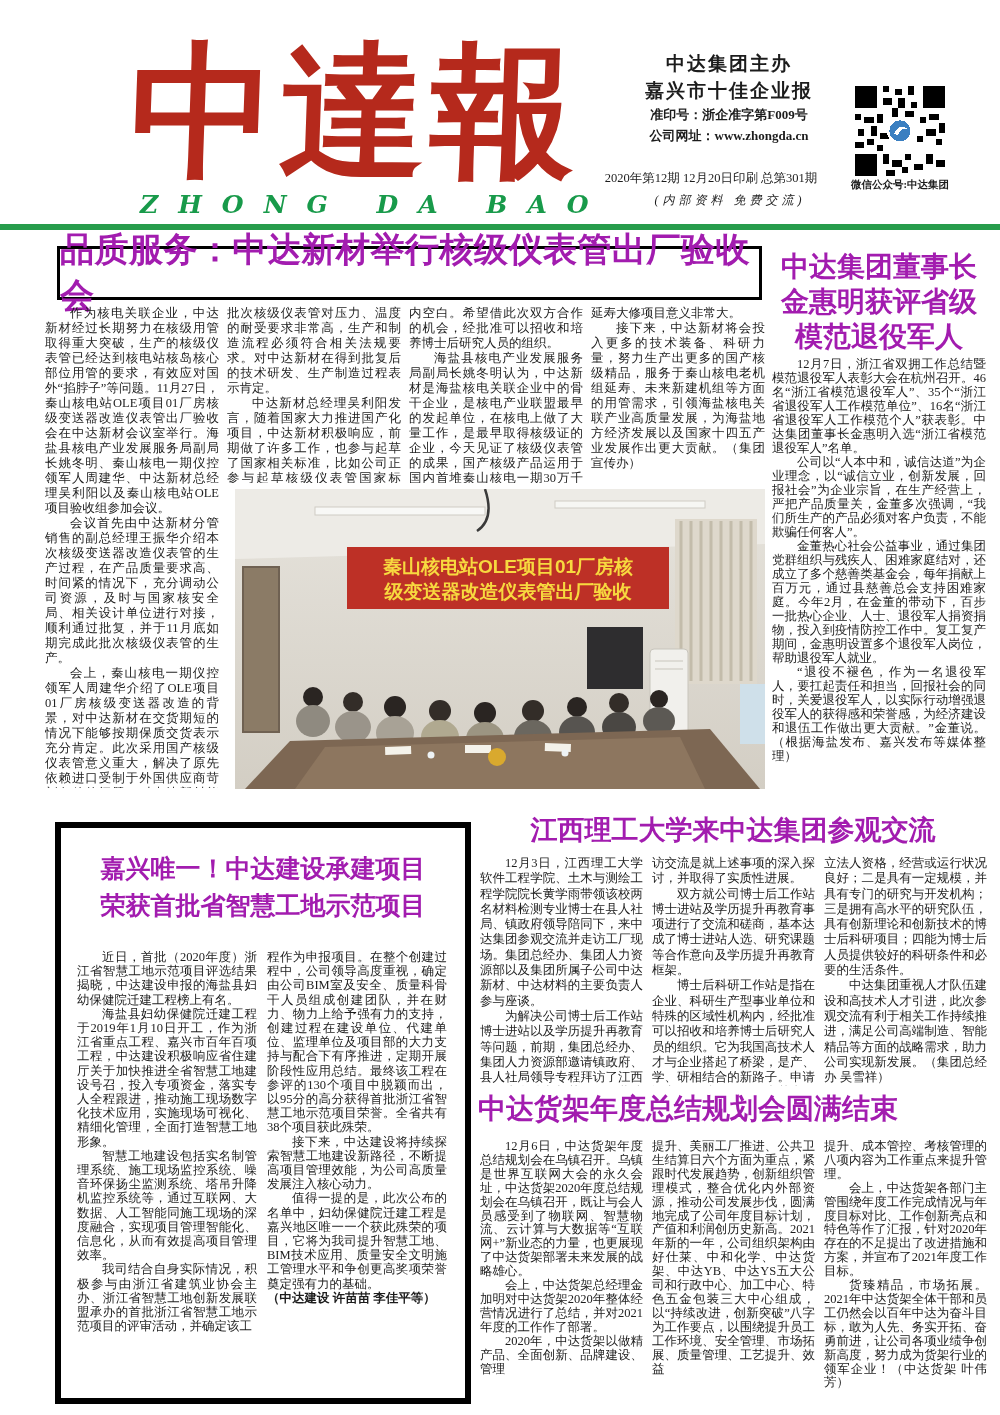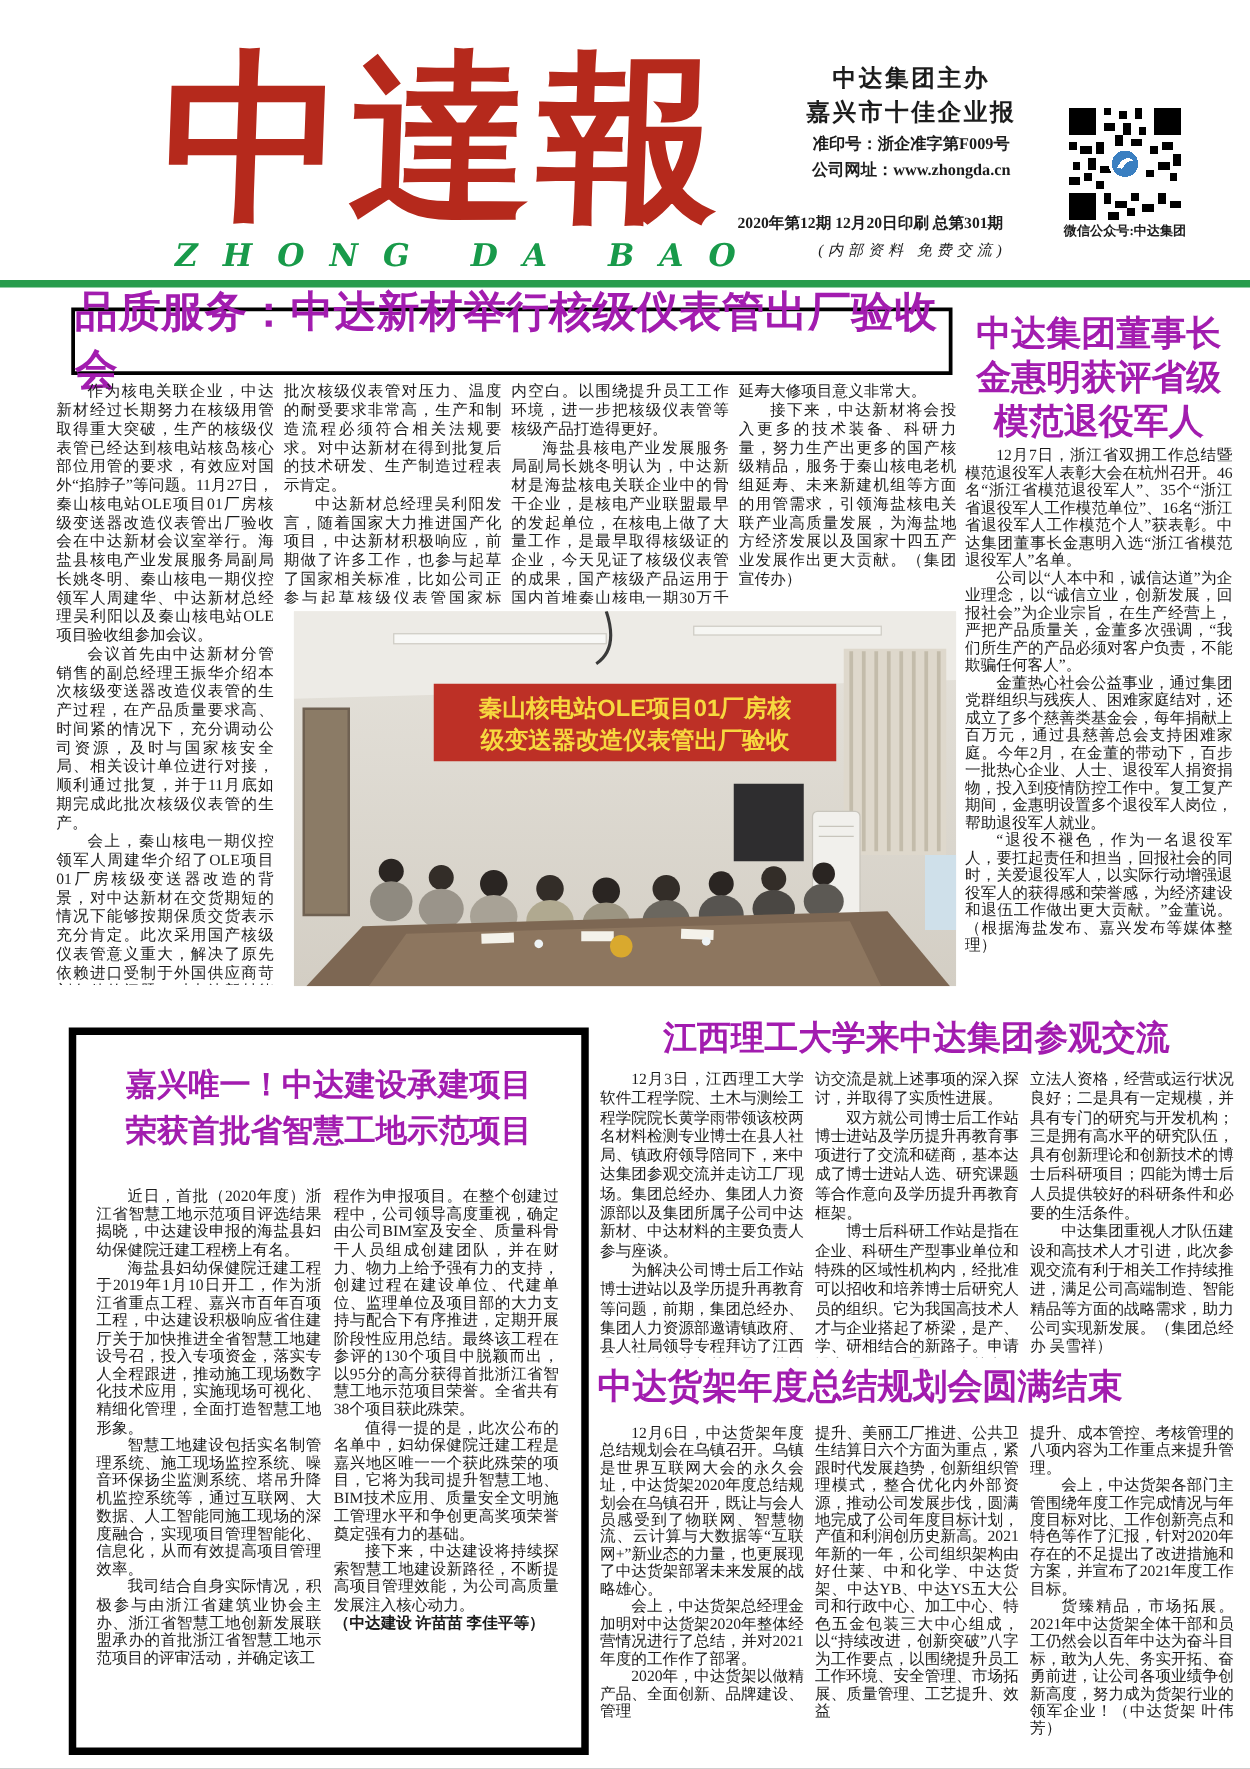--- a/index.html
+++ b/index.html
@@ -8,22 +8,22 @@
   
   .mast-title{position:absolute;left:120px;top:34px;width:470px;text-align:center;
         font-size:146px;line-height:1.05;font-weight:bold;color:#b5291c;
         font-family:"DejaVu Serif",serif;letter-spacing:4px;transform:skewX(-2deg);}
   .mast-pinyin{position:absolute;left:140px;top:190px;width:440px;text-align:center;
         color:#189a4a;font-weight:bold;font-style:italic;font-size:25px;letter-spacing:20px;
         font-family:"DejaVu Serif",serif;white-space:nowrap;}
   .mast-info{position:absolute;left:600px;top:50px;width:258px;text-align:center;}
   .mi-big{font-size:19px;font-weight:bold;line-height:27px;letter-spacing:2px;}
   .mi-med{font-size:13px;font-weight:bold;line-height:21px;}
-  .mi-issue{position:absolute;left:590px;top:170px;width:280px;text-align:left;
-        font-size:12.5px;font-weight:bold;}
+  .mi-issue{position:absolute;left:571px;top:170px;width:280px;text-align:center;
+        font-size:12.5px;font-weight:normal;}
   .mi-note{position:absolute;left:590px;top:192px;width:280px;text-align:center;
         font-size:12px;letter-spacing:4px;font-style:italic;}
   .qr{position:absolute;left:855px;top:86px;width:90px;height:90px;}
   .qr-caption{position:absolute;left:838px;top:178px;width:124px;text-align:center;
         font-size:10.5px;font-weight:bold;}
   .green-rule{position:absolute;left:0;top:224px;width:1000px;height:6px;background:#279c4c;}
   
   .h-sans{font-family:"Liberation Sans",sans-serif;font-weight:900;color:#a21caf;}
   .a1-head{position:absolute;left:57px;top:246px;width:699px;height:48px;border:3px solid #000;
         display:flex;align-items:center;justify-content:center;font-size:34px;letter-spacing:0.5px;}
@@ -121,21 +121,21 @@
   <div class="col a1-col a1-c1">
       <p>作为核电关联企业，中达新材经过长期努力在核级用管取得重大突破，生产的核级仪表管已经达到核电站核岛核心部位用管的要求，有效应对国外“掐脖子”等问题。11月27日，秦山核电站OLE项目01厂房核级变送器改造仪表管出厂验收会在中达新材会议室举行。海盐县核电产业发展服务局副局长姚冬明、秦山核电一期仪控领军人周建华、中达新材总经理吴利阳以及秦山核电站OLE项目验收组参加会议。</p>
       <p>会议首先由中达新材分管销售的副总经理王振华介绍本次核级变送器改造仪表管的生产过程，在产品质量要求高、时间紧的情况下，充分调动公司资源，及时与国家核安全局、相关设计单位进行对接，顺利通过批复，并于11月底如期完成此批次核级仪表管的生产。</p>
       <p>会上，秦山核电一期仪控领军人周建华介绍了OLE项目01厂房核级变送器改造的背景，对中达新材在交货期短的情况下能够按期保质交货表示充分肯定。此次采用国产核级仪表管意义重大，解决了原先依赖进口受制于外国供应商苛刻条件的问题，对中达新材能全力配合秦山核电项目改造进度表示感谢。</p>
     </div>
   <div class="col a1-col a1-c2">
       <p class="noindent">批次核级仪表管对压力、温度的耐受要求非常高，生产和制造流程必须符合相关法规要求。对中达新材在得到批复后的技术研发、生产制造过程表示肯定。</p>
       <p>中达新材总经理吴利阳发言，随着国家大力推进国产化项目，中达新材积极响应，前期做了许多工作，也参与起草了国家相关标准，比如公司正参与起草核级仪表管国家标准，此标准的制定将会填补国</p>
     </div>
   <div class="col a1-col a1-c3">
-      <p class="noindent">内空白。以围绕提升员工工作环境，进一步把核级仪表管等核级产品打造得更好。</p>
+      <p class="noindent">内空白。希望借此次双方合作的机会，经批准可以招收和培养博士后研究人员的组织。</p>
       <p>海盐县核电产业发展服务局副局长姚冬明认为，中达新材是海盐核电关联企业中的骨干企业，是核电产业联盟最早的发起单位，在核电上做了大量工作，是最早取得核级证的企业，今天见证了核级仪表管的成果，国产核级产品运用于国内首堆秦山核电一期30万千瓦机组</p>
     </div>
   <div class="col a1-col a1-c4">
       <p class="noindent">延寿大修项目意义非常大。</p>
       <p>接下来，中达新材将会投入更多的技术装备、科研力量，努力生产出更多的国产核级精品，服务于秦山核电老机组延寿、未来新建机组等方面的用管需求，引领海盐核电关联产业高质量发展，为海盐地方经济发展以及国家十四五产业发展作出更大贡献。（集团宣传办）</p>
     </div>
 
   <svg class="photo" viewBox="0 0 530 300">
     <defs>
       <linearGradient id="wall" x1="0" y1="0" x2="0" y2="1">
@@ -222,22 +222,22 @@
       <div>荣获首批省智慧工地示范项目</div>
     </div>
     <div class="col a3-col" style="left:16px;">
         <p>近日，首批（2020年度）浙江省智慧工地示范项目评选结果揭晓，中达建设申报的海盐县妇幼保健院迁建工程榜上有名。</p>
         <p>海盐县妇幼保健院迁建工程于2019年1月10日开工，作为浙江省重点工程、嘉兴市百年百项工程，中达建设积极响应省住建厅关于加快推进全省智慧工地建设号召，投入专项资金，落实专人全程跟进，推动施工现场数字化技术应用，实施现场可视化、精细化管理，全面打造智慧工地形象。</p>
         <p>智慧工地建设包括实名制管理系统、施工现场监控系统、噪音环保扬尘监测系统、塔吊升降机监控系统等，通过互联网、大数据、人工智能同施工现场的深度融合，实现项目管理智能化、信息化，从而有效提高项目管理效率。</p>
         <p>我司结合自身实际情况，积极参与由浙江省建筑业协会主办、浙江省智慧工地创新发展联盟承办的首批浙江省智慧工地示范项目的评审活动，并确定该工</p>
       </div>
     <div class="col a3-col" style="left:206px;">
         <p class="noindent">程作为申报项目。在整个创建过程中，公司领导高度重视，确定由公司BIM室及安全、质量科骨干人员组成创建团队，并在财力、物力上给予强有力的支持，创建过程在建设单位、代建单位、监理单位及项目部的大力支持与配合下有序推进，定期开展阶段性应用总结。最终该工程在参评的130个项目中脱颖而出，以95分的高分获得首批浙江省智慧工地示范项目荣誉。全省共有38个项目获此殊荣。</p>
+        <p>接下来，中达建设将持续探索智慧工地建设新路径，不断提高项目管理效能，为公司高质量发展注入核心动力。</p>
         <p>值得一提的是，此次公布的名单中，妇幼保健院迁建工程是嘉兴地区唯一一个获此殊荣的项目，它将为我司提升智慧工地、BIM技术应用、质量安全文明施工管理水平和争创更高奖项荣誉奠定强有力的基础。</p>
-        <p>接下来，中达建设将持续探索智慧工地建设新路径，不断提高项目管理效能，为公司高质量发展注入核心动力。</p>
         <p class="noindent pbold">（中达建设 许苗苗 李佳平等）</p>
       </div>
   </div>
 
   <div class="a4-head h-sans">江西理工大学来中达集团参观交流</div>
   <div class="col a4-col a4-c1">
       <p>12月3日，江西理工大学软件工程学院、土木与测绘工程学院院长黄学雨带领该校两名材料检测专业博士在县人社局、镇政府领导陪同下，来中达集团参观交流并走访工厂现场。集团总经办、集团人力资源部以及集团所属子公司中达新材、中达材料的主要负责人参与座谈。</p>
       <p>为解决公司博士后工作站博士进站以及学历提升再教育等问题，前期，集团总经办、集团人力资源部邀请镇政府、县人社局领导专程拜访了江西理工大学校方相关领导。黄院长一行此次来</p>
     </div>
   <div class="col a4-col a4-c2">

